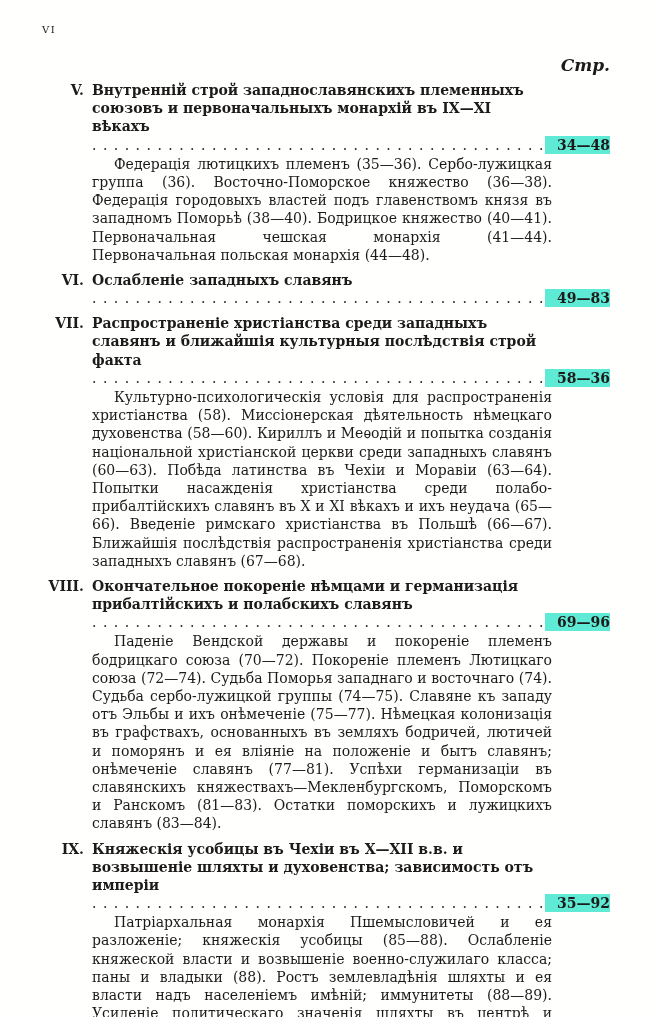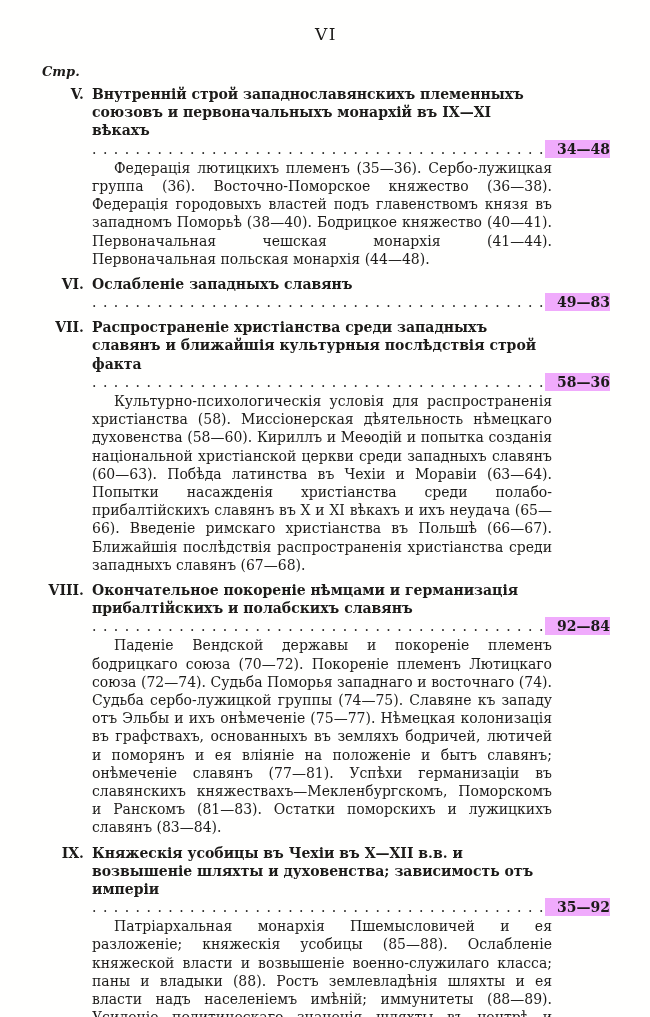--- a/index.html
+++ b/index.html
@@ -12,30 +12,30 @@
   .sheet {
     position: relative;
     width: 650px;
     min-height: 1017px;
     box-sizing: border-box;
     background: #fffffe;
     padding: 22px 40px 26px 42px;
     overflow: hidden;
   }
   .folio {
-    text-align: center;
-    font-size: 17px;
+    text-align: left;
+    font-size: 10px;
     letter-spacing: 1.5px;
     margin: 2px 0 20px 0;
   }
   .page-col-header {
-    text-align: left;
+    text-align: right;
     font-style: italic;
     font-weight: bold;
-    font-size: 13px;
+    font-size: 17px;
     margin: 0 0 6px 0;
   }
   .toc { font-size: 14px; line-height: 1.3; }
   .entry { margin-bottom: 7px; }
   .entry-head {
     position: relative;
     font-weight: bold;
     padding-left: 50px;
     text-indent: -50px;
     padding-right: 64px;
@@ -54,21 +54,21 @@
     letter-spacing: 1px;
     color: #2a2927;
   }
   .dots::after {
     content: " . . . . . . . . . . . . . . . . . . . . . . . . . . . . . . . . . . . . . . . . . . . . . . . . . . . . . .";
   }
   .entry-pages {
     position: absolute;
     right: 0;
     bottom: 0;
-    background: #f0abfc;
+    background: #5eead4;
     padding-left: 12px;
     font-weight: bold;
     text-indent: 0;
   }
   .entry-desc {
     margin: 1px 58px 0 50px;
     text-indent: 22px;
     text-align: justify;
   }
 </style>
@@ -91,21 +91,21 @@
     <div class="entry">
       <div class="entry-head"><span class="entry-num">VI.</span><span class="entry-title">Ослабленіе западныхъ славянъ</span><span class="dots"></span><span class="entry-pages">49—83</span></div>
     </div>
 
     <div class="entry">
       <div class="entry-head"><span class="entry-num">VII.</span><span class="entry-title">Распространеніе христіанства среди западныхъ славянъ и ближайшія культурныя послѣдствія строй факта</span><span class="dots"></span><span class="entry-pages">58—36</span></div>
       <p class="entry-desc">Культурно-психологическія условія для распространенія христіанства (58). Миссіонерская дѣятельность нѣмецкаго духовенства (58—60). Кириллъ и Меѳодій и попытка созданія національной христіанской церкви среди западныхъ славянъ (60—63). Побѣда латинства въ Чехіи и Моравіи (63—64). Попытки насажденія христіанства среди полабо-прибалтійскихъ славянъ въ X и XI вѣкахъ и ихъ неудача (65—66). Введеніе римскаго христіанства въ Польшѣ (66—67). Ближайшія послѣдствія распространенія христіанства среди западныхъ славянъ (67—68).</p>
     </div>
 
     <div class="entry">
-      <div class="entry-head"><span class="entry-num">VIII.</span><span class="entry-title">Окончательное покореніе нѣмцами и германизація прибалтійскихъ и полабскихъ славянъ</span><span class="dots"></span><span class="entry-pages">92—84</span></div>
+      <div class="entry-head"><span class="entry-num">VIII.</span><span class="entry-title">Окончательное покореніе нѣмцами и германизація прибалтійскихъ и полабскихъ славянъ</span><span class="dots"></span><span class="entry-pages">69—96</span></div>
       <p class="entry-desc">Паденіе Вендской державы и покореніе племенъ бодрицкаго союза (70—72). Покореніе племенъ Лютицкаго союза (72—74). Судьба Поморья западнаго и восточнаго (74). Судьба сербо-лужицкой группы (74—75). Славяне къ западу отъ Эльбы и ихъ онѣмеченіе (75—77). Нѣмецкая колонизація въ графствахъ, основанныхъ въ земляхъ бодричей, лютичей и поморянъ и ея вліяніе на положеніе и бытъ славянъ; онѣмеченіе славянъ (77—81). Успѣхи германизаціи въ славянскихъ княжествахъ—Мекленбургскомъ, Поморскомъ и Ранскомъ (81—83). Остатки поморскихъ и лужицкихъ славянъ (83—84).</p>
     </div>
 
     <div class="entry">
       <div class="entry-head"><span class="entry-num">IX.</span><span class="entry-title">Княжескія усобицы въ Чехіи въ X—XII в.в. и возвышеніе шляхты и духовенства; зависимость отъ имперіи</span><span class="dots"></span><span class="entry-pages">35—92</span></div>
       <p class="entry-desc">Патріархальная монархія Пшемысловичей и ея разложеніе; княжескія усобицы (85—88). Ослабленіе княжеской власти и возвышеніе военно-служилаго класса; паны и владыки (88). Ростъ землевладѣнія шляхты и ея власти надъ населеніемъ имѣній; иммунитеты (88—89). Усиленіе политическаго значенія шляхты въ центрѣ и областяхъ (89—91). Установленіе внѣшней зависимости Чехіи отъ Германской имперіи (91—92).</p>
     </div>
 
     <div class="entry">
       <div class="entry-head"><span class="entry-num">X.</span><span class="entry-title">Наслѣдственная феодальная монархія и успѣхи германизма въ Чехіи.</span></div>

